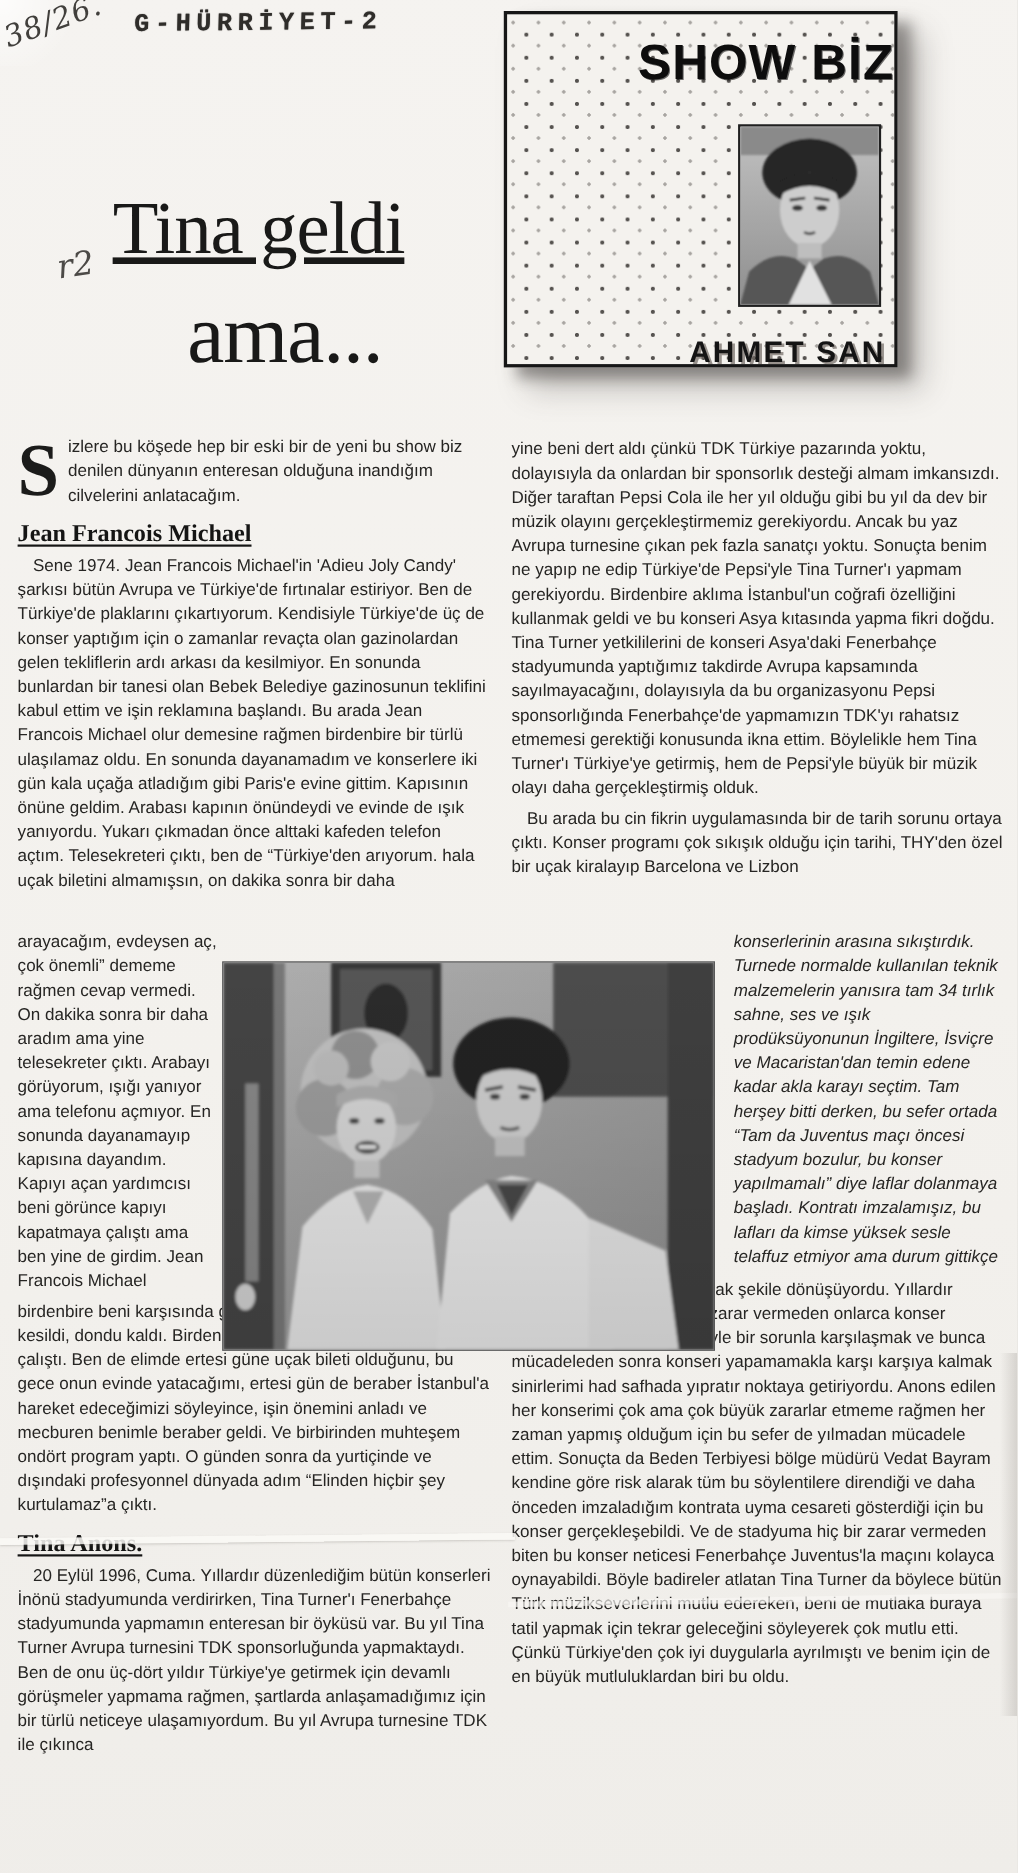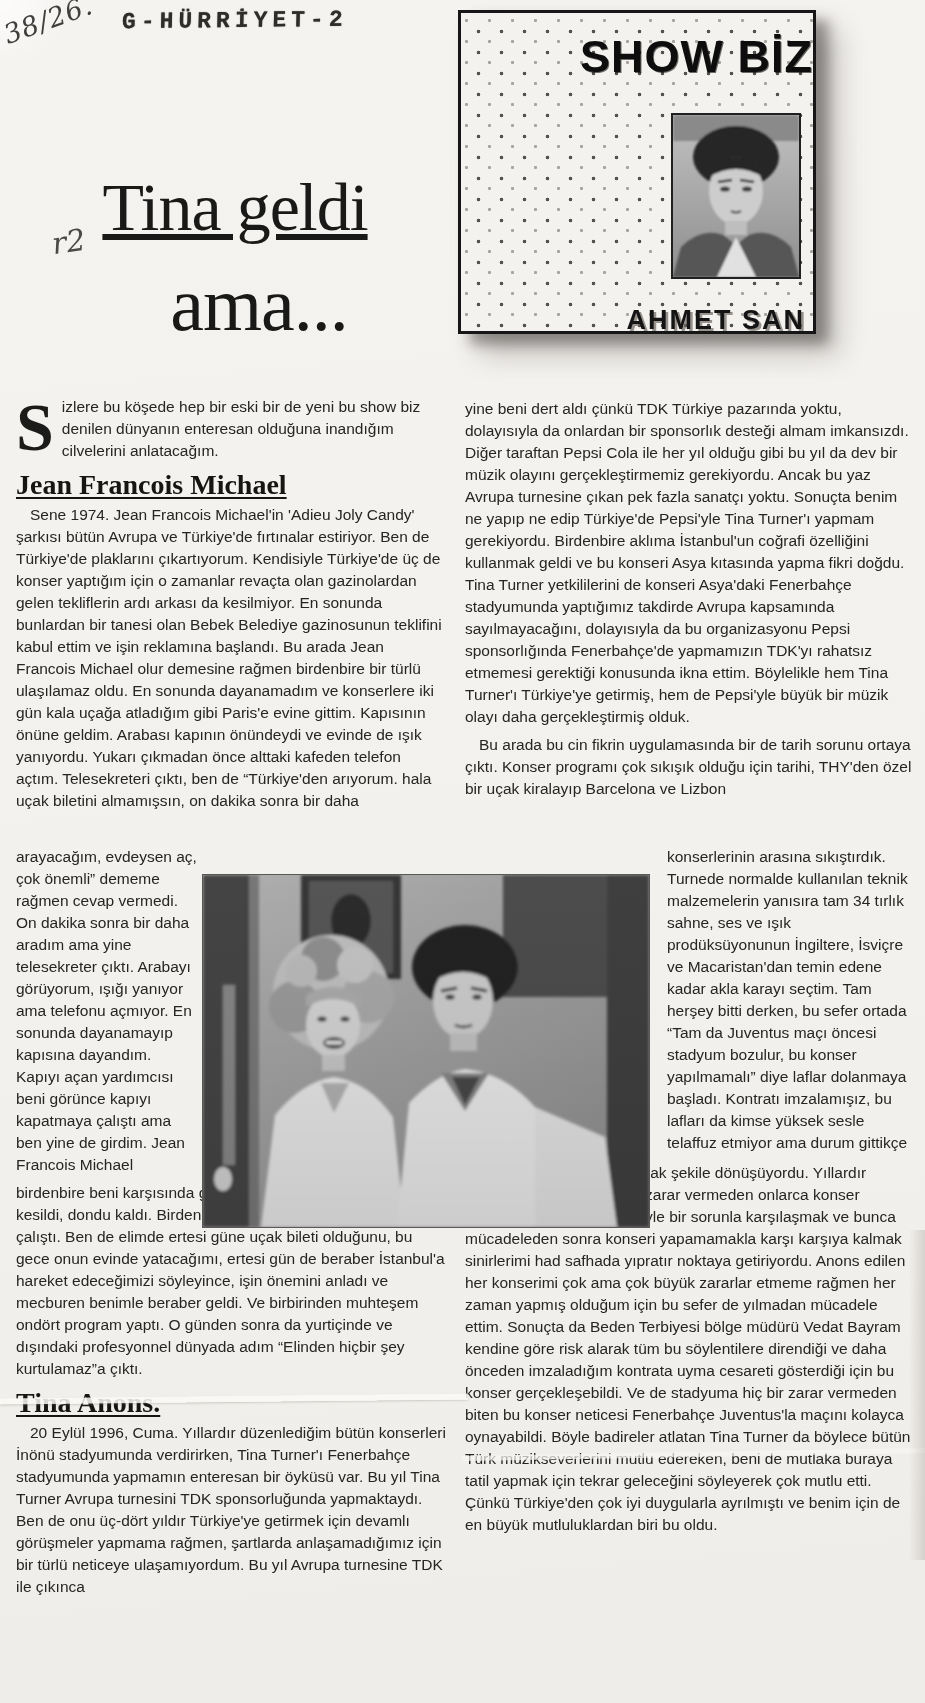--- a/index.html
+++ b/index.html
@@ -51,23 +51,23 @@
     font-family:"Liberation Serif",serif;color:#191918;}
   .hl1{font-size:68px;line-height:98px;letter-spacing:-1px;text-decoration:underline;}
   .hl2{font-size:76px;line-height:96px;letter-spacing:-1px;margin-left:48px;}
   
   .col{position:absolute;font-size:15.5px;line-height:22px;}
   .col.leftcol{left:16px;top:396px;width:430px;}
   .col.rightcol{left:465px;top:398px;width:452px;}
   p.body{margin:0 0 6px 0;}
   p.indent{text-indent:14px;}
   p.narrow{width:181px;margin-top:34px;margin-bottom:6px;}
-  p.narrow-r{width:248px;margin-left:202px;margin-top:46px;margin-bottom:8px;}
+  p.narrow-r{width:248px;margin-left:202px;margin-top:46px;margin-bottom:8px;font-style:italic;}
   .sec{
-    font-family:"Liberation Serif",serif;font-weight:bold;font-size:28px;
+    font-family:"Liberation Serif",serif;font-weight:bold;font-size:22px;
     margin:12px 0 8px 0;color:#151514;
     text-decoration:underline;text-decoration-thickness:2px;text-underline-offset:3px;
   }
   .intro{margin:0 0 4px 0;}
   .dropcap{
     float:left;font-family:"Liberation Serif",serif;font-weight:bold;
     font-size:68px;line-height:54px;margin:4px 8px 0 0;color:#1b1b1a;
   }
   
   .photo{

